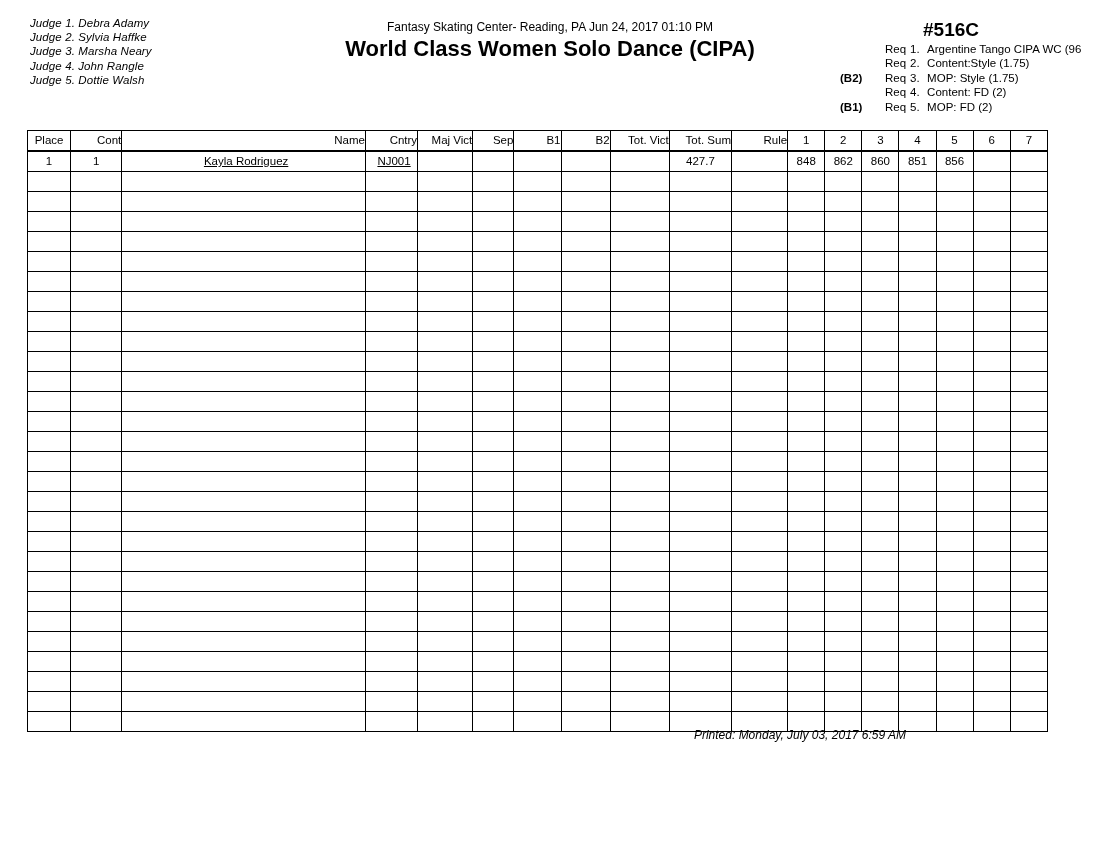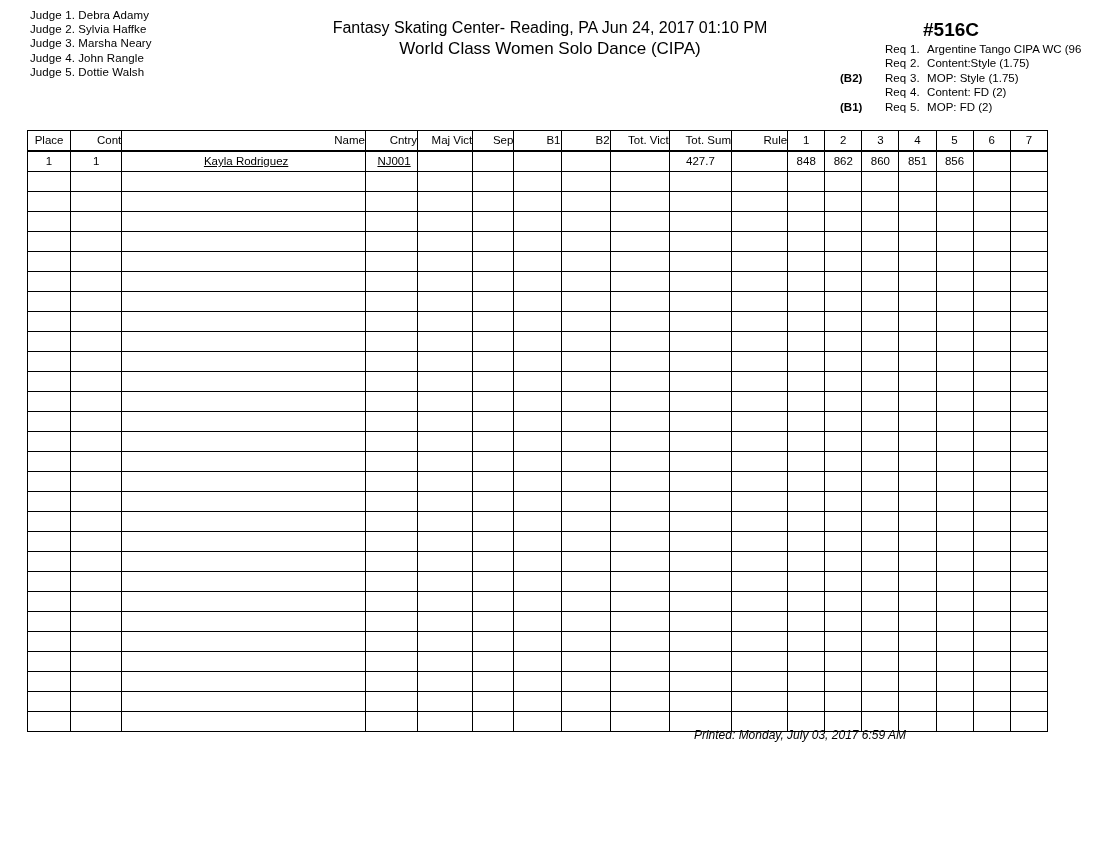--- a/index.html
+++ b/index.html
@@ -13,22 +13,23 @@
     position: relative;
     font-family: "Liberation Sans", sans-serif;
     color: #000000;
     overflow: hidden;
   }
 
   
   .judges {
     position: absolute;
     left: 30px;
-    top: 8px;
+    top: 16px;
     width: 230px;
+    font-style: italic;
   }
   .judge-line {
     font-size: 11.5px;
     line-height: 14.2px;
     white-space: nowrap;
     letter-spacing: 0.1px;
   }
   .judge-line .jlabel { }
   .judge-line .jnum { }
   .judge-line .jname { }
@@ -41,27 +42,27 @@
     width: 560px;
     text-align: center;
   }
   .hdr-title {
     font-size: 17px;
     font-weight: bold;
     line-height: 21px;
     white-space: nowrap;
   }
   .hdr-venue {
-    font-size: 16px;
+    font-size: 12px;
     line-height: 19px;
     white-space: nowrap;
   }
   .hdr-event {
-    font-size: 17px;
-    font-weight: normal;
+    font-size: 22px;
+    font-weight: bold;
     line-height: 24px;
     white-space: nowrap;
   }
   .hdr-report {
     font-size: 14.5px;
     line-height: 20px;
     white-space: nowrap;
   }
 
   

